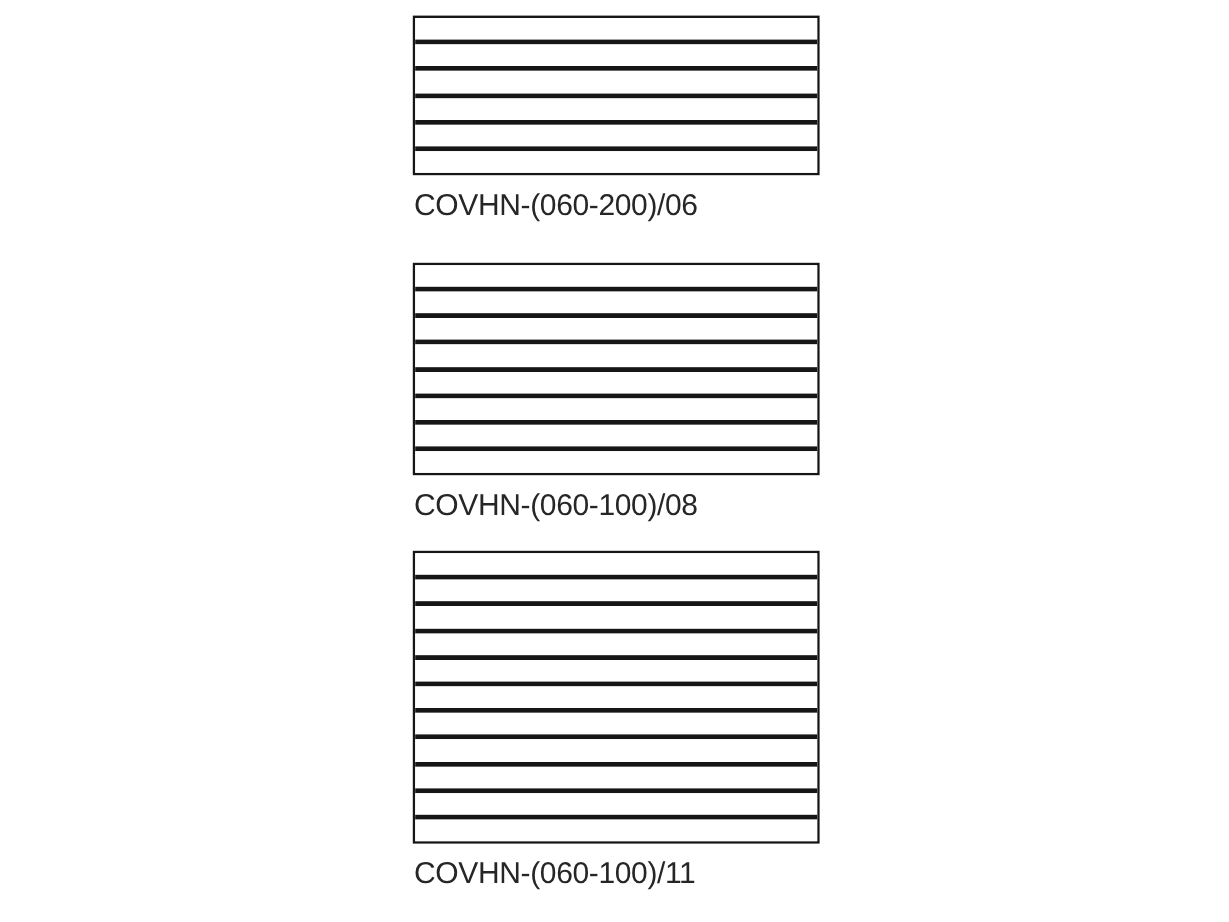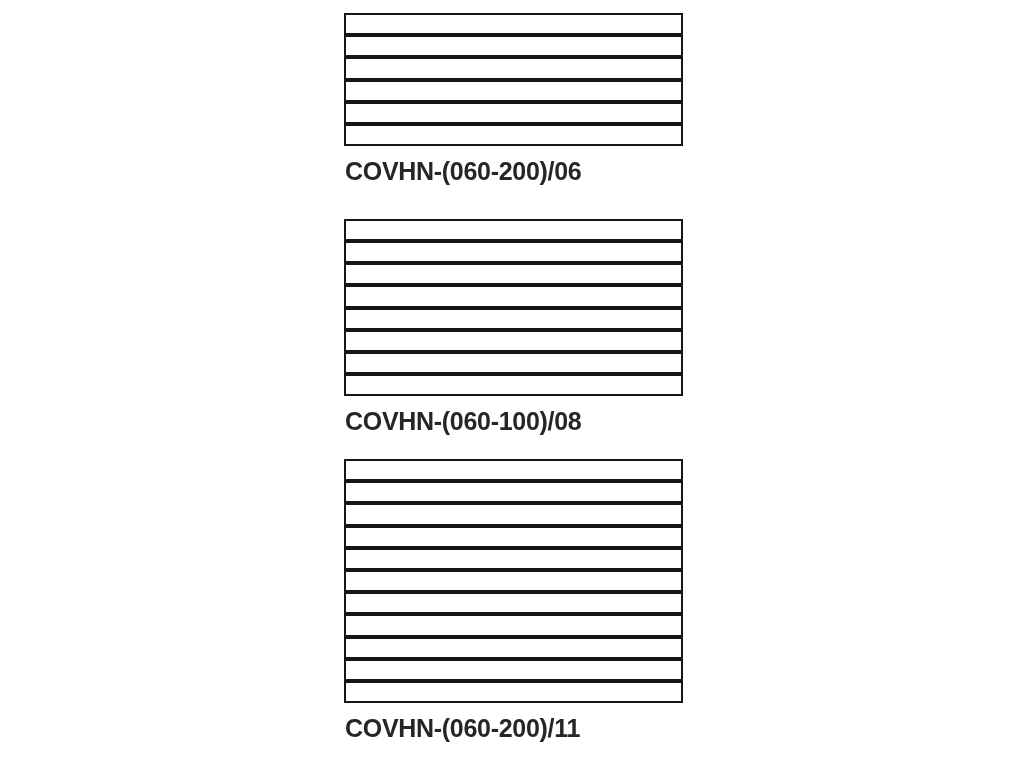--- a/index.html
+++ b/index.html
@@ -36,21 +36,20 @@
   .panel-box .slat:last-child { border-bottom: none; }
 
   .panel-label {
     position: absolute;
     left: 345px;
     font-size: 25px;
     line-height: 30px;
     letter-spacing: -0.3px;
     color: var(--label);
     white-space: nowrap;
-    font-weight: bold;
   }
 
   #panel-box-1 { top: 13px;  height: 133px; }
   #panel-label-1 { top: 156px; }
 
   #panel-box-2 { top: 219px; height: 177px; }
   #panel-label-2 { top: 406px; }
 
   #panel-box-3 { top: 459px; height: 244px; }
   #panel-label-3 { top: 713px; }
@@ -93,16 +92,16 @@
         <div class="slat"></div>
         <div class="slat"></div>
         <div class="slat"></div>
         <div class="slat"></div>
         <div class="slat"></div>
         <div class="slat"></div>
         <div class="slat"></div>
         <div class="slat"></div>
         <div class="slat"></div>
       </div>
-    <figcaption class="panel-label" id="panel-label-3">COVHN-(060-200)/11</figcaption>
+    <figcaption class="panel-label" id="panel-label-3">COVHN-(060-100)/11</figcaption>
   </figure>
 
 </div>
 
 </body></html>

